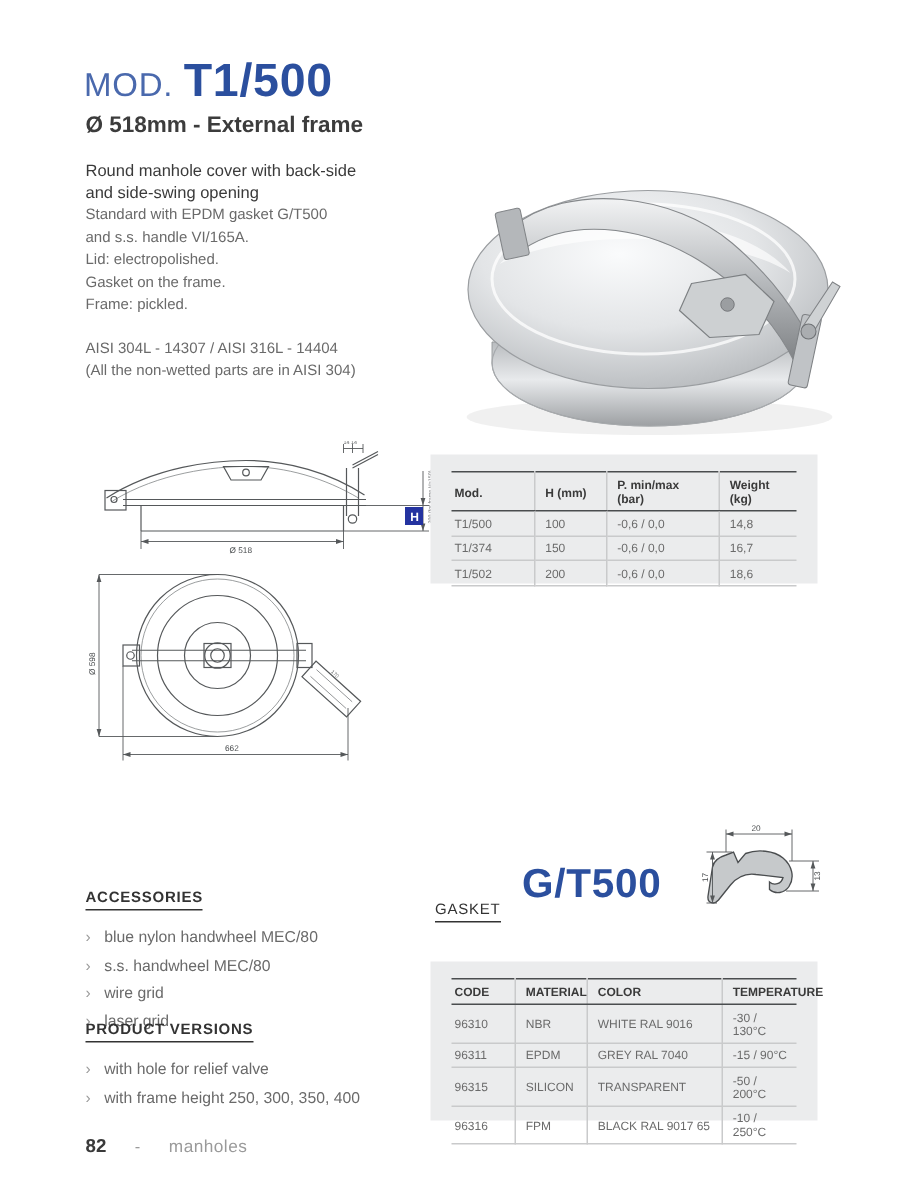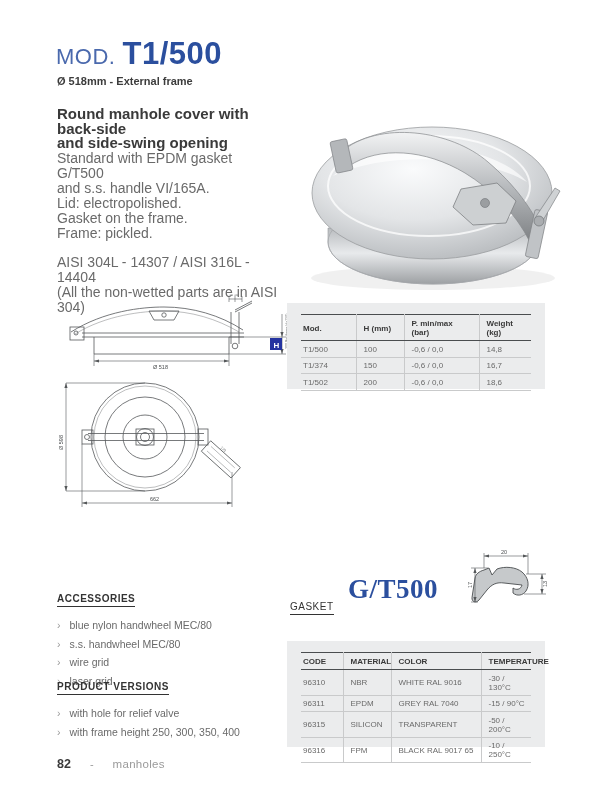--- a/index.html
+++ b/index.html
@@ -4,26 +4,26 @@
 <style>
   * { margin:0; padding:0; box-sizing:border-box; }
   html,body { background:#fff; }
   body { font-family:"Liberation Sans","DejaVu Sans",sans-serif; }
   .page { position:relative; width:612px; height:792px; background:#ffffff; overflow:hidden; }
 
   
   .title-row { position:absolute; left:56px; top:36px; display:flex; align-items:baseline; gap:7px; }
   .mod-prefix { font-size:22px; color:#4a69ad; letter-spacing:.5px; }
   .model-name { font-size:31px; font-weight:800; color:#2b4f9e; letter-spacing:.5px; }
-  .subtitle { position:absolute; left:57px; top:75px; font-size:11px; font-weight:bold; color:#3c3c3c; }
+  .subtitle { position:absolute; left:57px; top:75px; font-size:15px; font-weight:bold; color:#3c3c3c; }
 
   
   .desc { position:absolute; left:57px; top:107px; width:225px; }
-  .desc .bold { font-size:15px; font-weight:bold; color:#3a3a3a; line-height:14.5px; }
-  .desc .reg { font-size:14px; color:#6a6a6a; line-height:15px; }
+  .desc .bold { font-size:11px; font-weight:normal; color:#3a3a3a; line-height:14.5px; }
+  .desc .reg { font-size:10px; color:#6a6a6a; line-height:15px; }
   .desc .aisi { margin-top:14px; }
 
   
   .photo { position:absolute; left:283px; top:90px; width:296px; height:206px; }
 
   
   .side-view { position:absolute; left:46px; top:294px; width:246px; height:86px; }
   .top-view  { position:absolute; left:46px; top:380px; width:246px; height:162px; }
   .gasket-profile { position:absolute; left:448px; top:548px; width:112px; height:96px; }
   svg .ln { stroke:#55585a; stroke-width:0.8; fill:none; }
@@ -39,21 +39,21 @@
   table.data { border-collapse:collapse; width:100%; table-layout:fixed; border-top:1.5px solid #4a4d4f; }
   table.data th { font-size:8px; font-weight:bold; color:#3a3a3a; text-align:left;
                   padding:4px 6px 3px 2px; border-bottom:1.5px solid #4a4d4f; }
   table.data td { font-size:8px; color:#6a6a6a; padding:3.5px 6px 3px 2px; border-bottom:1px solid #c9cacb; }
   table.data th:not(:last-child), table.data td:not(:last-child) { border-right:1px solid #c9cacb; }
   table.data th:not(:first-child), table.data td:not(:first-child) { padding-left:7px; }
 
   
   .gasket-label { position:absolute; left:290px; top:601px; font-size:10px; font-weight:normal; color:#333;
                   letter-spacing:.5px; border-bottom:1.5px solid #333; padding-bottom:2px; }
-  .gasket-name { position:absolute; left:348px; top:574px; font-size:27px; font-weight:800; color:#2b4f9e; letter-spacing:.5px;font-family:Liberation Serif, serif; }
+  .gasket-name { position:absolute; left:348px; top:574px; font-size:27px; font-weight:800; color:#2b4f9e; letter-spacing:.5px; }
 
   
   .section-heading { font-size:10px; font-weight:bold; color:#333; letter-spacing:.5px;
                      border-bottom:1.5px solid #333; padding-bottom:2px; display:inline-block; }
   .accessories { position:absolute; left:57px; top:588px; }
   .product-versions { position:absolute; left:57px; top:676px; }
   ul.bullets { list-style:none; margin-top:9px; }
   ul.bullets li { font-size:10.5px; color:#6a6a6a; line-height:18.5px; display:flex; gap:9px; }
   ul.bullets .b { color:#9a9a9a; }
 

